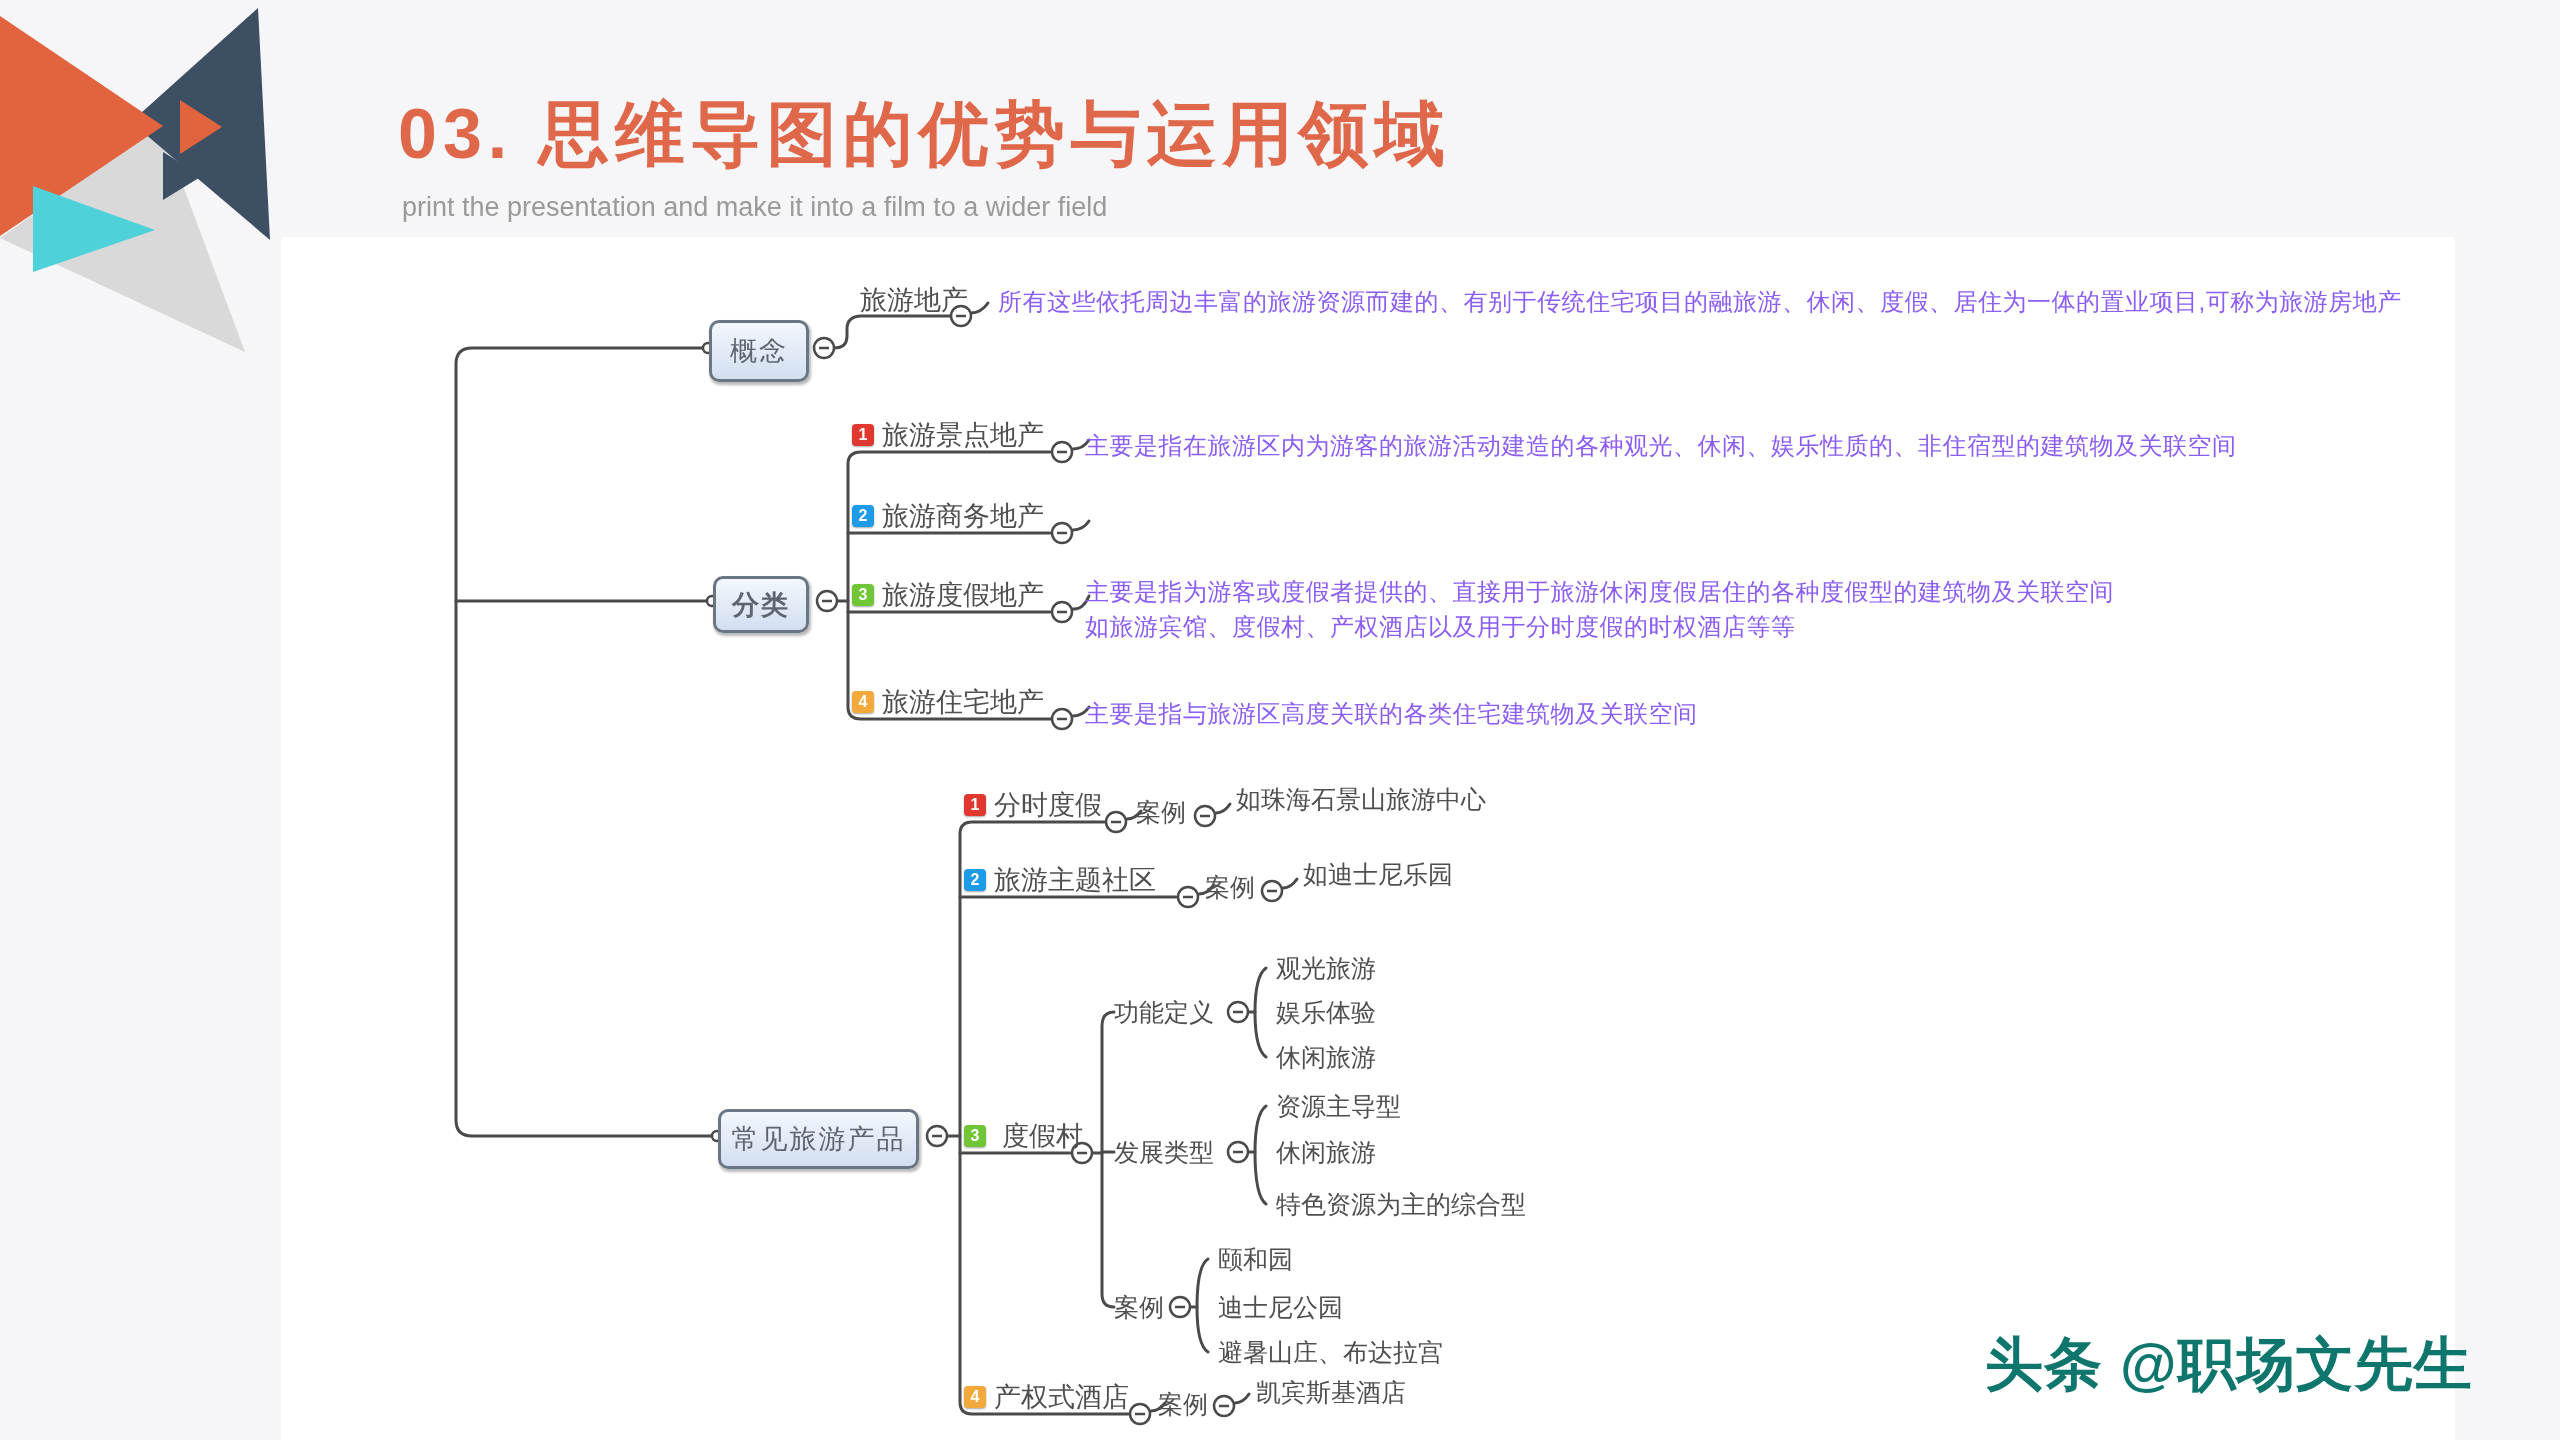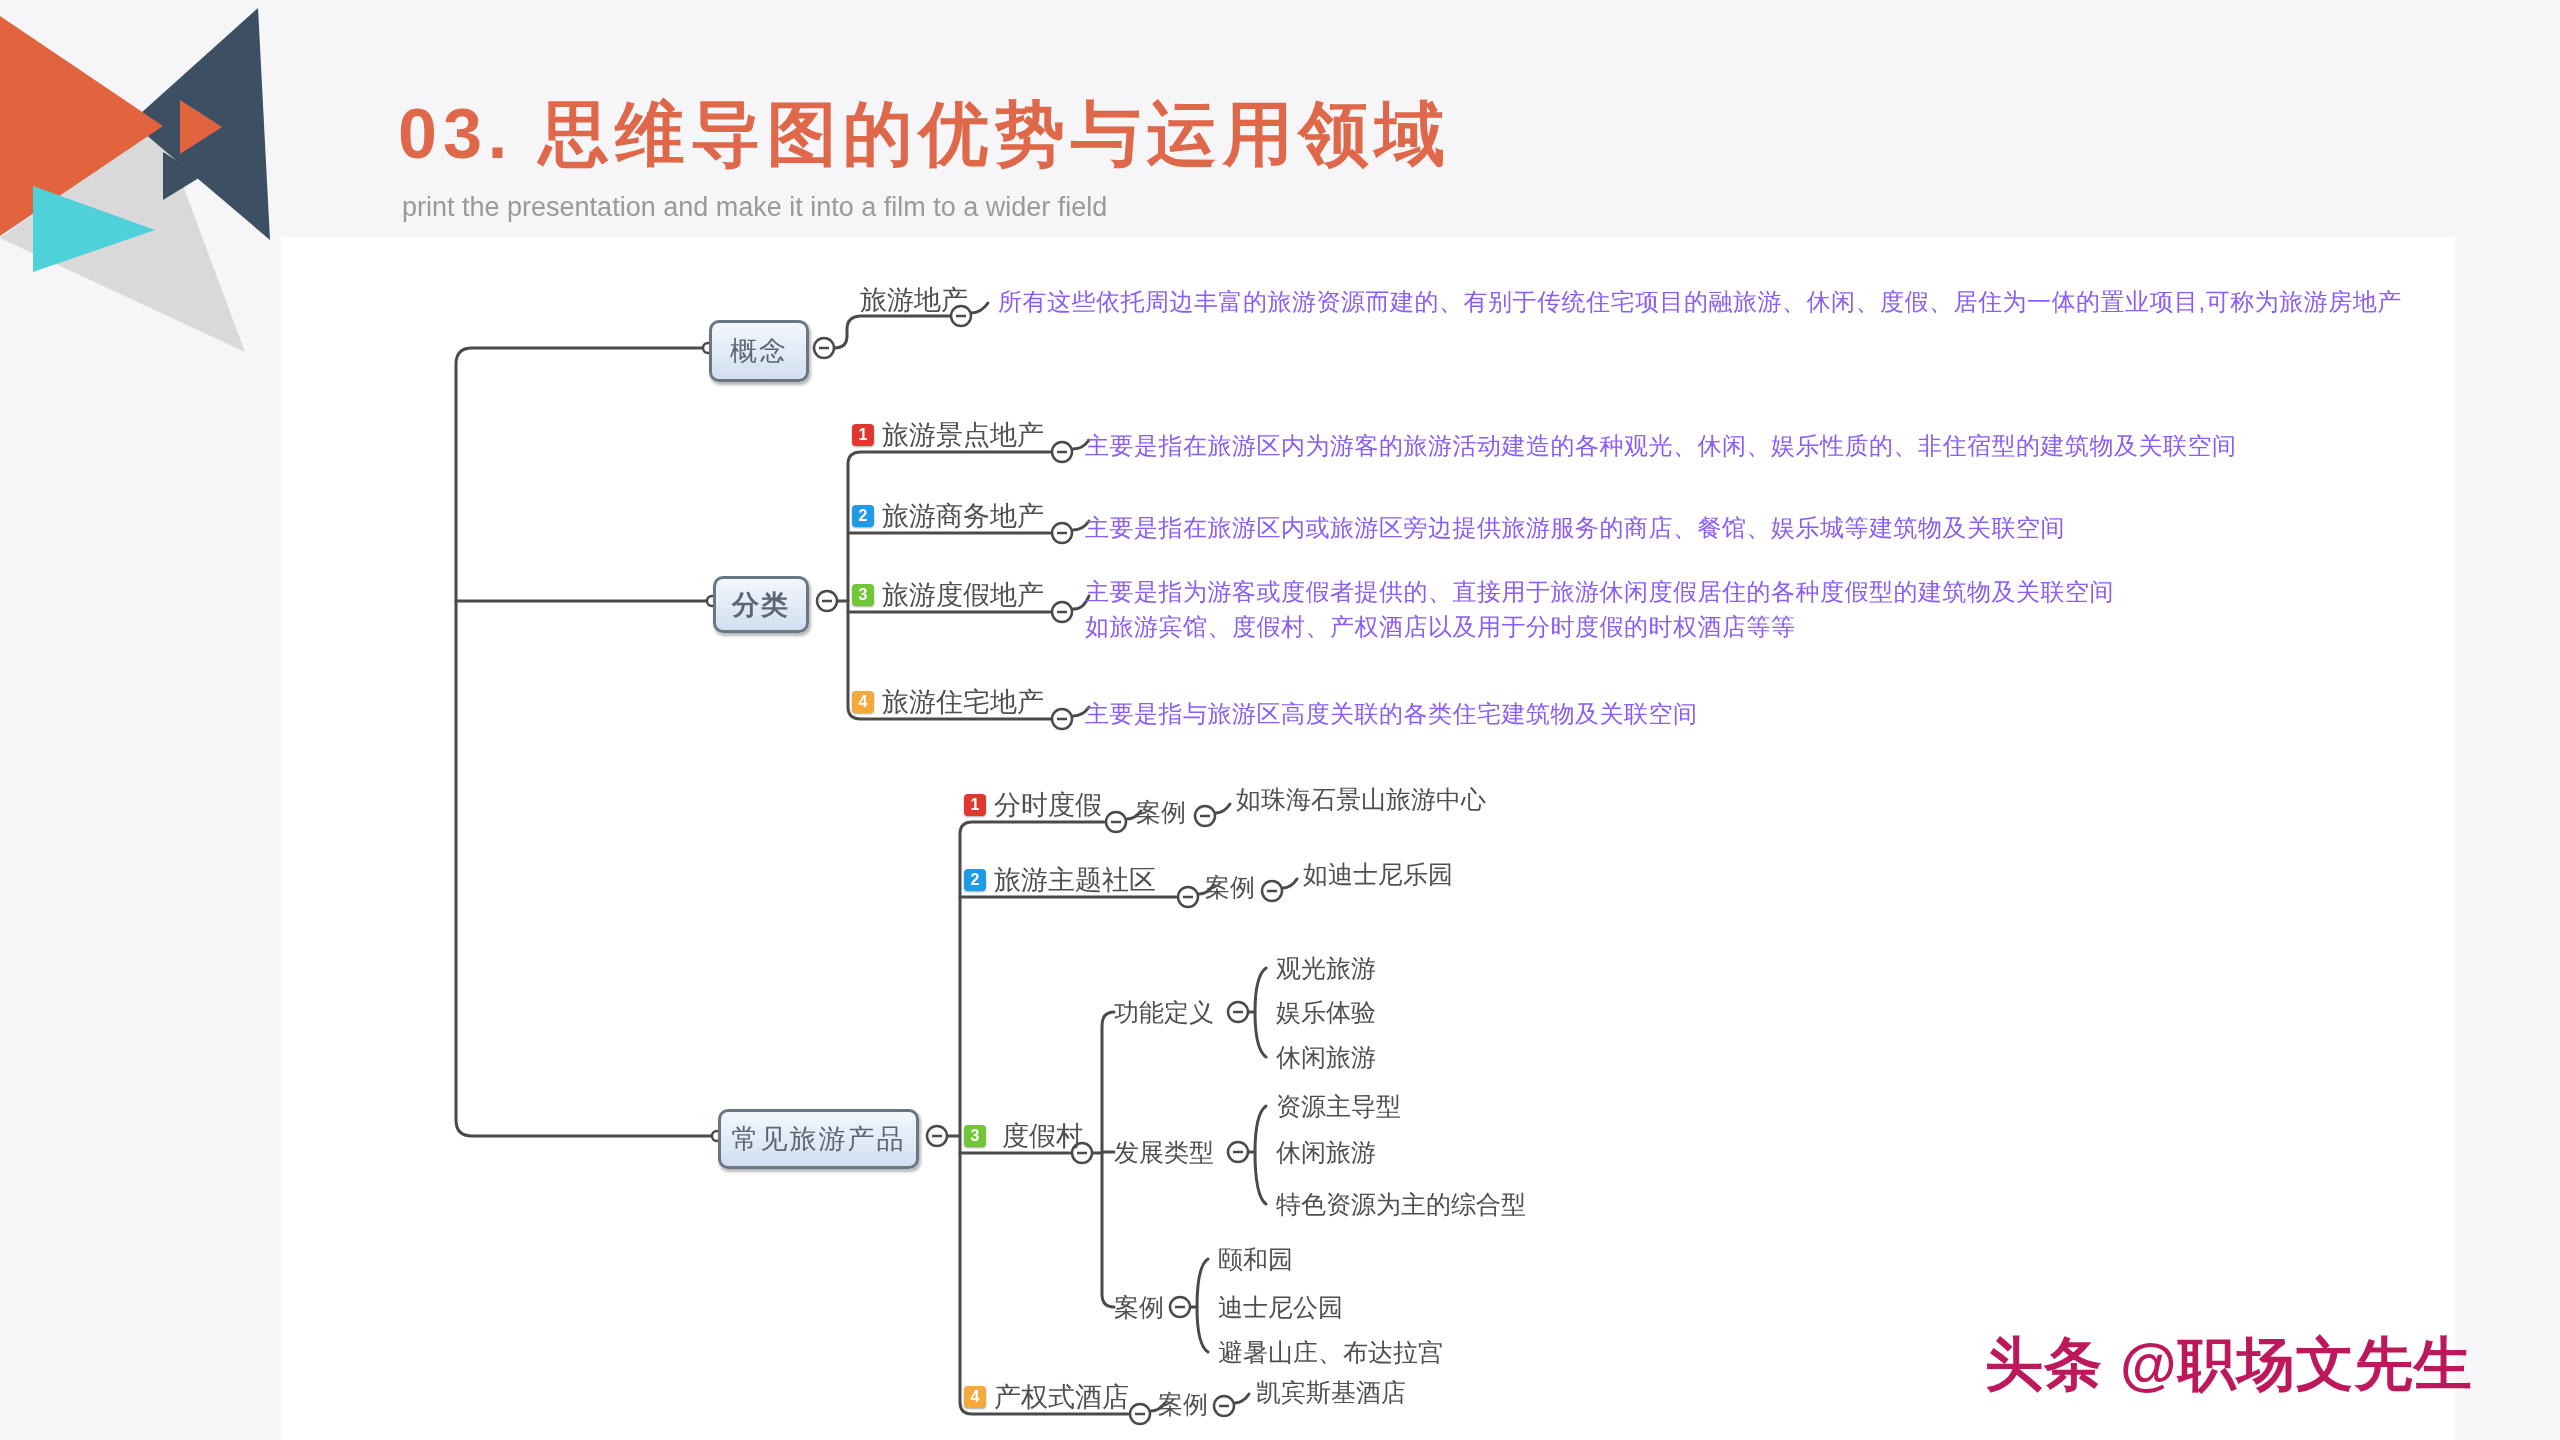--- a/index.html
+++ b/index.html
@@ -33,21 +33,21 @@
     color:#fff;font-size:16px;font-weight:bold;line-height:22px;text-align:center;
     box-shadow:0 1px 2px rgba(0,0,0,.35);
   }
   .page-title{
     position:absolute;left:398px;top:88px;
     font-size:70px;font-weight:bold;letter-spacing:6px;color:#e0684a;z-index:4;
   }
   .page-subtitle{position:absolute;left:402px;top:192px;font-size:27px;color:#9a9a9a;z-index:4;}
   .watermark{
     position:absolute;left:1985px;top:1326px;
-    font-size:58px;font-weight:900;color:#be185d;letter-spacing:1px;z-index:5;
+    font-size:58px;font-weight:900;color:#0f766e;letter-spacing:1px;z-index:5;
   }
   .tri-deco{position:absolute;left:0;top:0;z-index:4;}
 </style>
 </head>
 <body>
 
 <div class="panel"></div>
 
 <svg class="tri-deco" width="360" height="380" viewBox="0 0 360 380">
   <polygon points="160,124 0,238 245,352" fill="#d9d9d9"></polygon>
@@ -149,21 +149,20 @@
 
   <span class="t lbl" style="left:860px;top:300px;">旅游地产</span>
   <span class="t desc" style="left:998px;top:302px;">所有这些依托周边丰富的旅游资源而建的、有别于传统住宅项目的融旅游、休闲、度假、居住为一体的置业项目,可称为旅游房地产</span>
 
   <span class="badge" style="left:852px;top:435px;background:#e0372e;">1</span>
   <span class="t lbl" style="left:882px;top:435px;">旅游景点地产</span>
   <span class="t desc" style="left:1085px;top:446px;">主要是指在旅游区内为游客的旅游活动建造的各种观光、休闲、娱乐性质的、非住宿型的建筑物及关联空间</span>
 
   <span class="badge" style="left:852px;top:516px;background:#1d9be6;">2</span>
   <span class="t lbl" style="left:882px;top:516px;">旅游商务地产</span>
-  <span class="t desc" style="left:1085px;top:528px;">主要是指在旅游区内或旅游区旁边提供旅游服务的商店、餐馆、娱乐城等建筑物及关联空间</span>
 
   <span class="badge" style="left:852px;top:595px;background:#70c636;">3</span>
   <span class="t lbl" style="left:882px;top:595px;">旅游度假地产</span>
   <span class="t desc" style="left:1085px;top:592px;">主要是指为游客或度假者提供的、直接用于旅游休闲度假居住的各种度假型的建筑物及关联空间</span>
   <span class="t desc" style="left:1085px;top:627px;">如旅游宾馆、度假村、产权酒店以及用于分时度假的时权酒店等等</span>
 
   <span class="badge" style="left:852px;top:702px;background:#f3a93c;">4</span>
   <span class="t lbl" style="left:882px;top:702px;">旅游住宅地产</span>
   <span class="t desc" style="left:1085px;top:714px;">主要是指与旅游区高度关联的各类住宅建筑物及关联空间</span>
 

